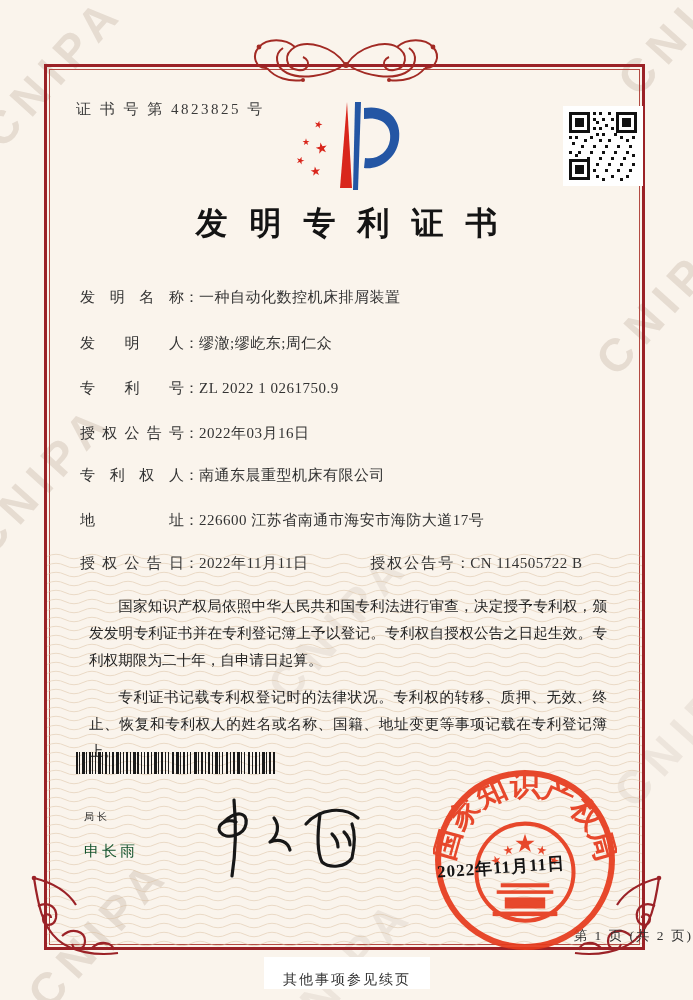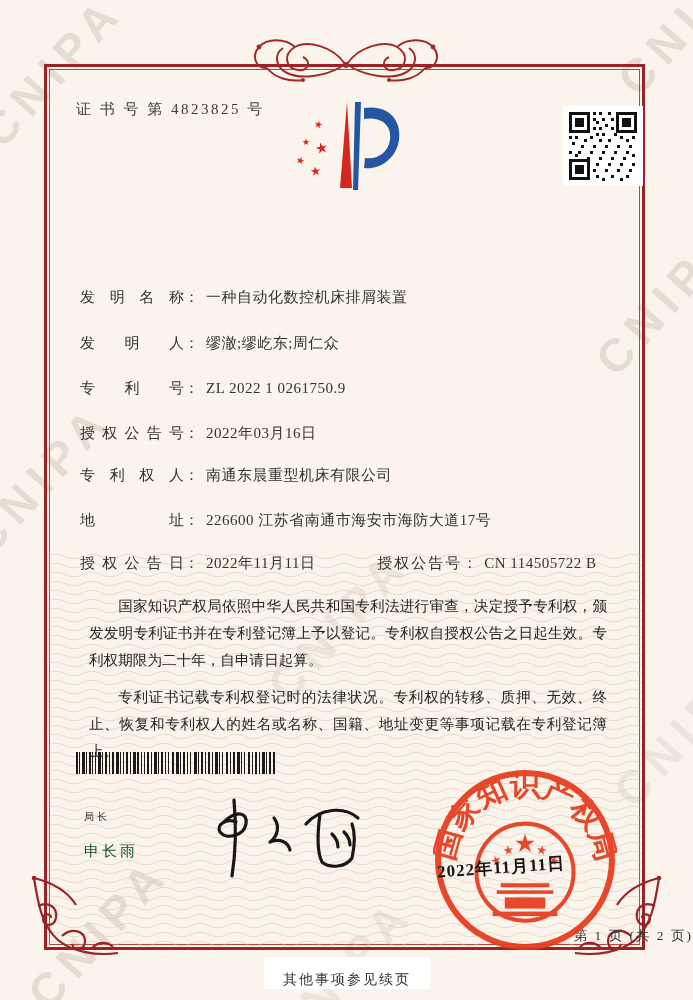--- a/index.html
+++ b/index.html
@@ -16,21 +16,21 @@
       transform:rotate(-48deg);white-space:nowrap;pointer-events:none;}
   .wm.faint{color:rgba(148,124,103,0.12);}
   
   .cert-no{position:absolute;left:76px;top:100px;font-size:15px;letter-spacing:2.5px;color:#3a3a3a;}
   .title{position:absolute;left:0;right:0;top:202px;text-align:center;font-size:32px;
          font-weight:bold;letter-spacing:22px;text-indent:22px;color:#141414;}
   
   .field{position:absolute;left:80px;font-size:15px;color:#333;white-space:nowrap;}
   .field .lbl{display:inline-block;width:104px;text-align:justify;text-align-last:justify;
               vertical-align:bottom;}
-  .field .val{margin-left:7px;letter-spacing:0.5px;}
+  .field .val{letter-spacing:0.5px;}
   .pair2{margin-left:58px;}
   .pair2 .lbl2{letter-spacing:2px;}
   
   .body-text{position:absolute;left:79px;top:583px;width:538px;font-size:14.6px;
              line-height:27px;color:#232323;text-align:justify;}
   .body-text p{margin:10px;text-indent:2em;}
   
   .director-title{position:absolute;left:84px;top:810px;font-size:10px;letter-spacing:3px;color:#222;}
   .director-name{position:absolute;left:84px;top:842px;font-size:15px;letter-spacing:3px;color:#14532d;}
   
@@ -173,20 +173,21 @@
         <rect x="56" y="9" width="15" height="15"></rect>
         <rect x="9" y="56" width="15" height="15"></rect>
       </g>
     <g fill="#111111">
         <rect x="12" y="12" width="9" height="9"></rect>
         <rect x="59" y="12" width="9" height="9"></rect>
         <rect x="12" y="59" width="9" height="9"></rect>
       </g>
   </svg>
 
+  <div class="title">发明专利证书</div>
 
   <div class="field" style="top:288px;">
     <span class="lbl">发明名称</span><span>：</span><span class="val">一种自动化数控机床排屑装置</span>
   </div>
   <div class="field" style="top:334px;">
     <span class="lbl">发明人</span><span>：</span><span class="val">缪澈;缪屹东;周仁众</span>
   </div>
   <div class="field" style="top:379px;">
     <span class="lbl">专利号</span><span>：</span><span class="val">ZL 2022 1 0261750.9</span>
   </div>

